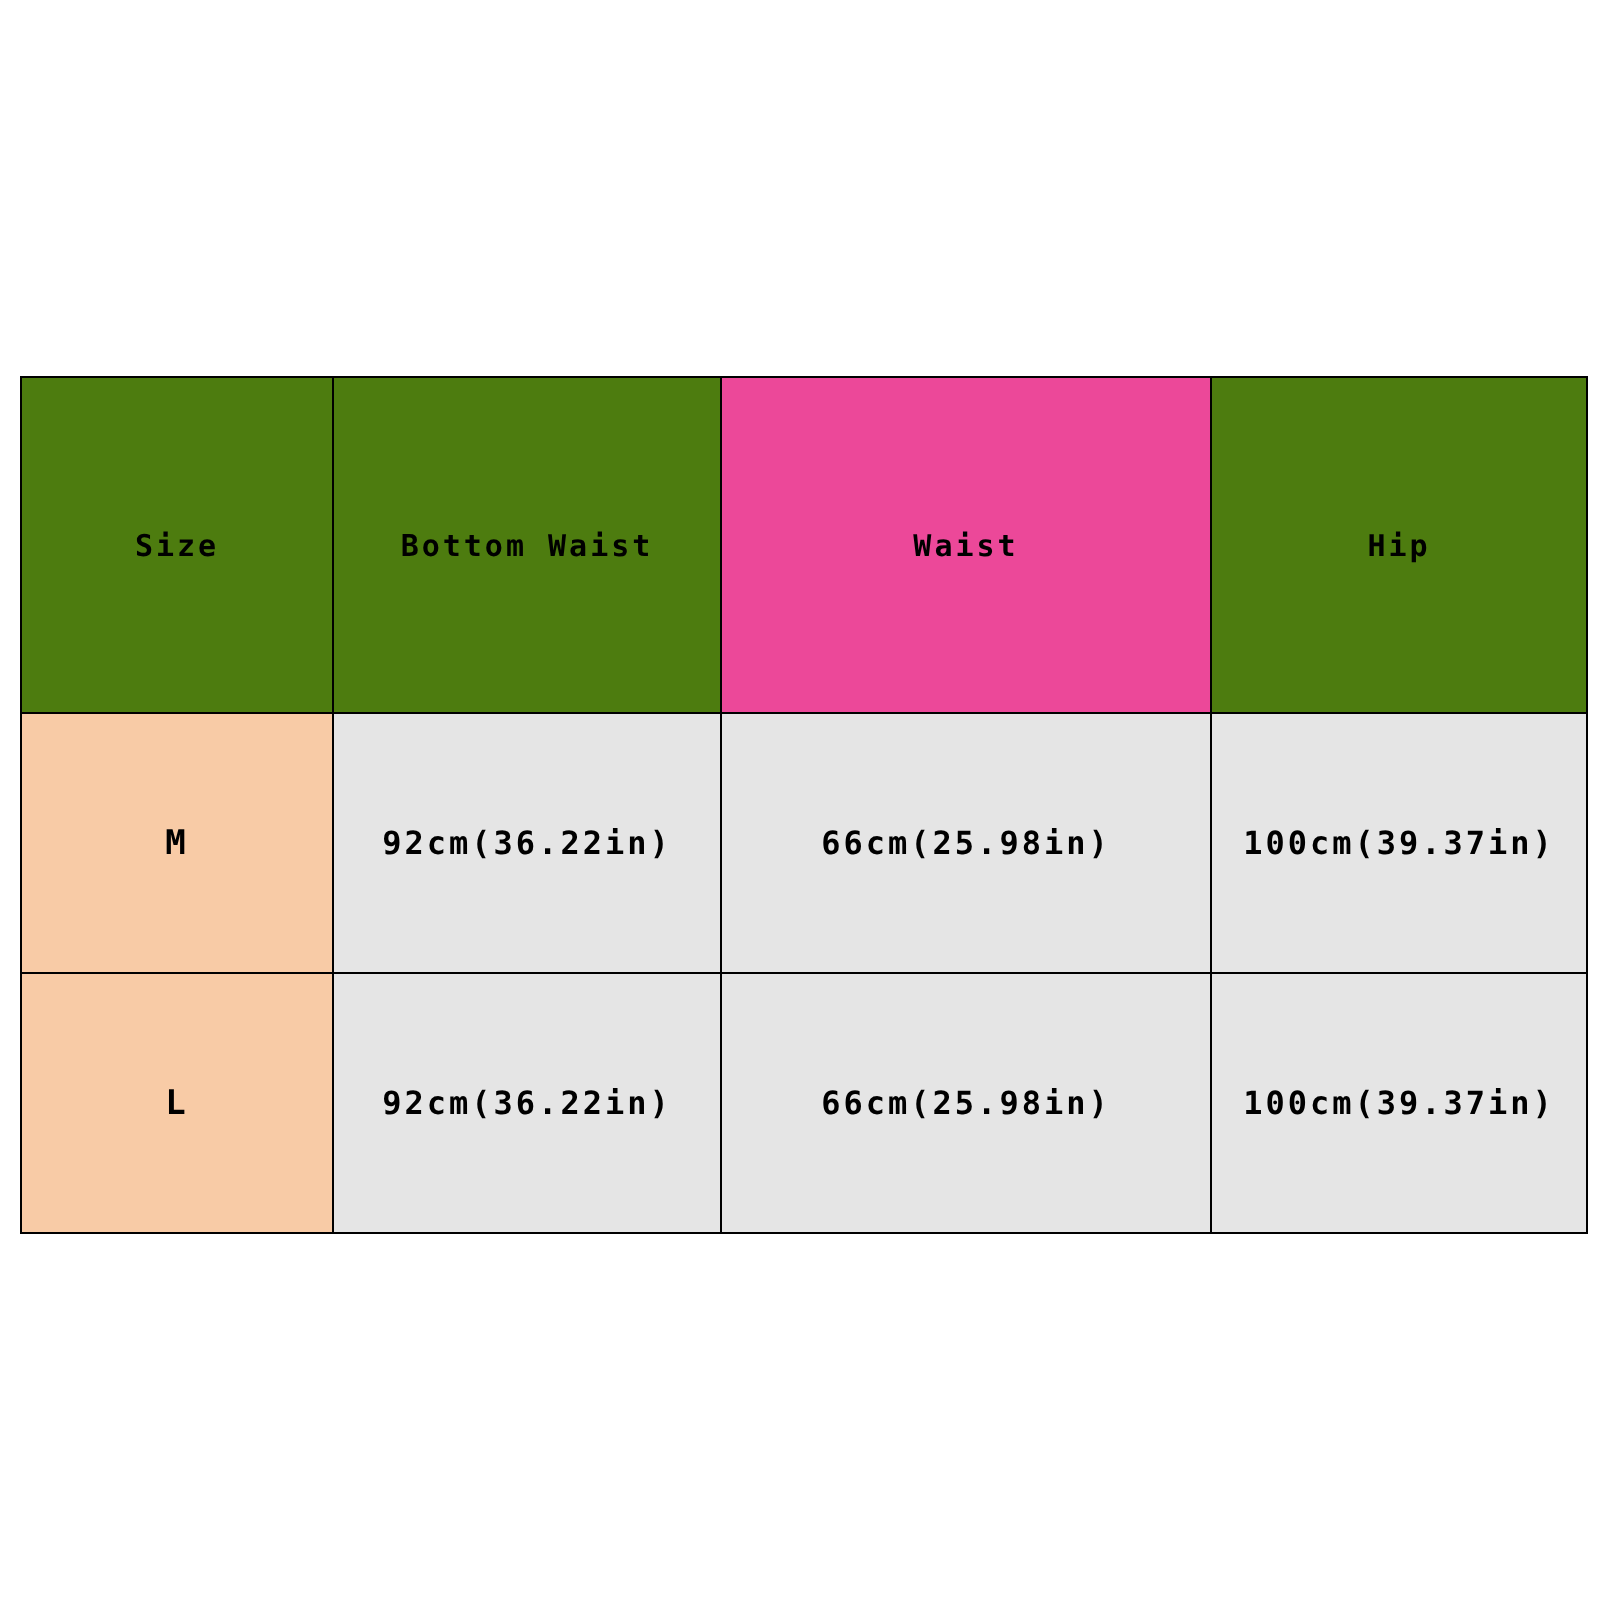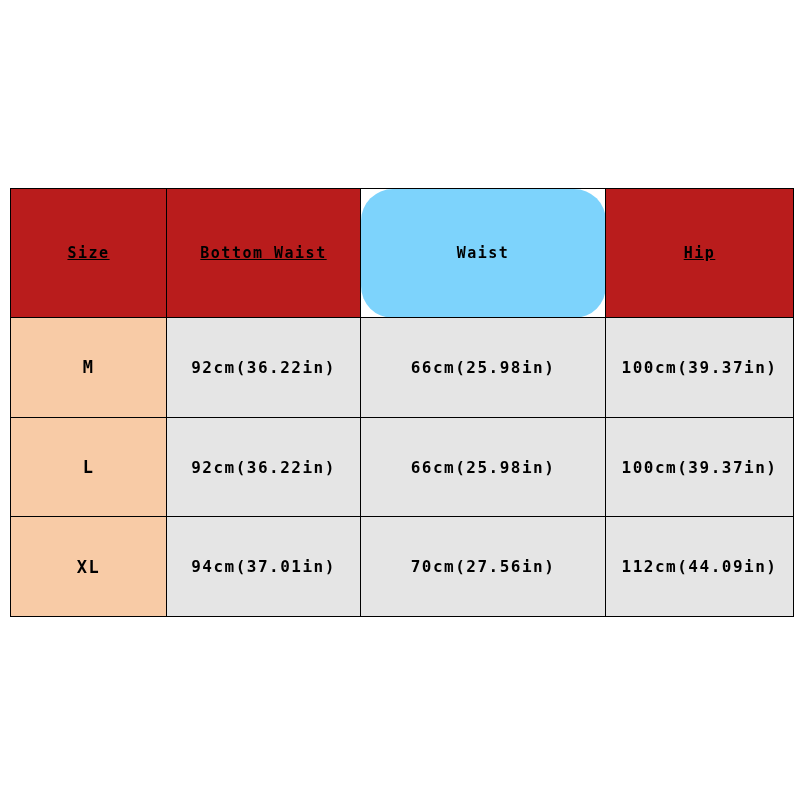--- a/index.html
+++ b/index.html
@@ -45,22 +45,22 @@
   col.c-waist  { width: 245px; }
   col.c-hip    { width: 188px; }
 
   tr.header-row { height: 105px; }
   tr.data-row   { height: 81px; }
 
   td.hdr {
     font-size: 15px;
     font-weight: bold;
   }
-  td.hdr-yellow { background: #b91c1c; text-decoration: underline; }
-  td.hdr-peach  { background: #7dd3fc; border-radius: 32px; }
+  td.hdr-yellow { background: #4d7c0f; }
+  td.hdr-peach  { background: #ec4899; }
 
   td.cell-size {
     background: #f8cba6;
     font-size: 17px;
     font-weight: bold;
   }
   td.cell-value {
     background: #e5e5e5;
     font-size: 16px;
     font-weight: bold;
@@ -92,22 +92,16 @@
         <td class="cell-value">100cm(39.37in)</td>
       </tr>
 
       <tr class="data-row">
         <td class="cell-size">L</td>
         <td class="cell-value">92cm(36.22in)</td>
         <td class="cell-value">66cm(25.98in)</td>
         <td class="cell-value">100cm(39.37in)</td>
       </tr>
 
-      <tr class="data-row">
-        <td class="cell-size">XL</td>
-        <td class="cell-value">94cm(37.01in)</td>
-        <td class="cell-value">70cm(27.56in)</td>
-        <td class="cell-value">112cm(44.09in)</td>
-      </tr>
 
     </tbody>
   </table>
 </div>
 
 </body></html>

